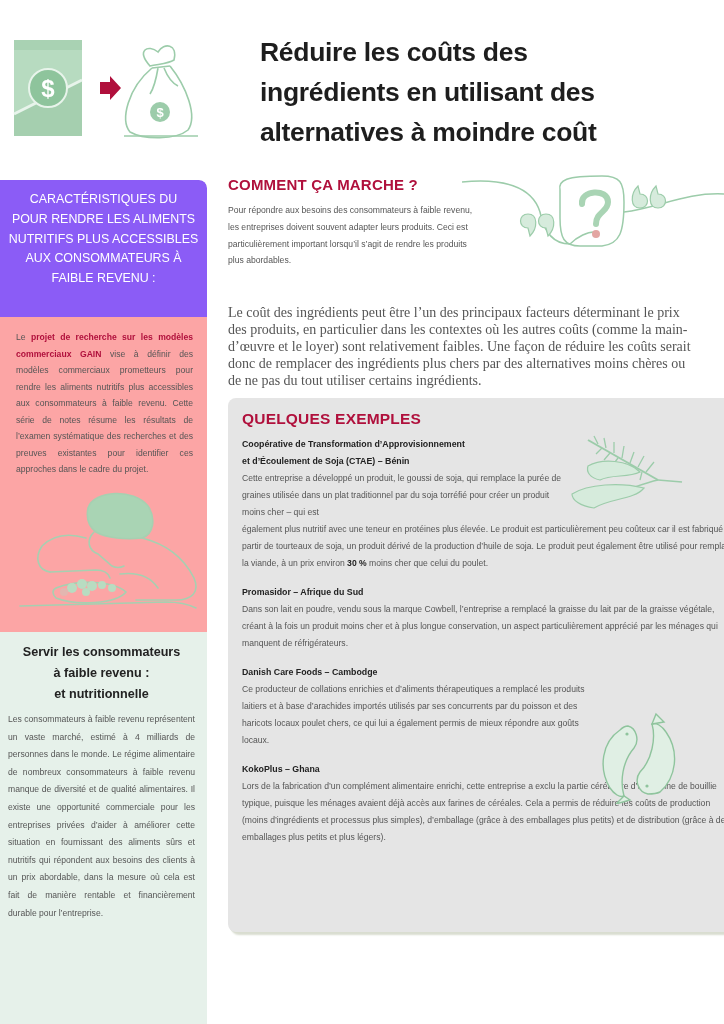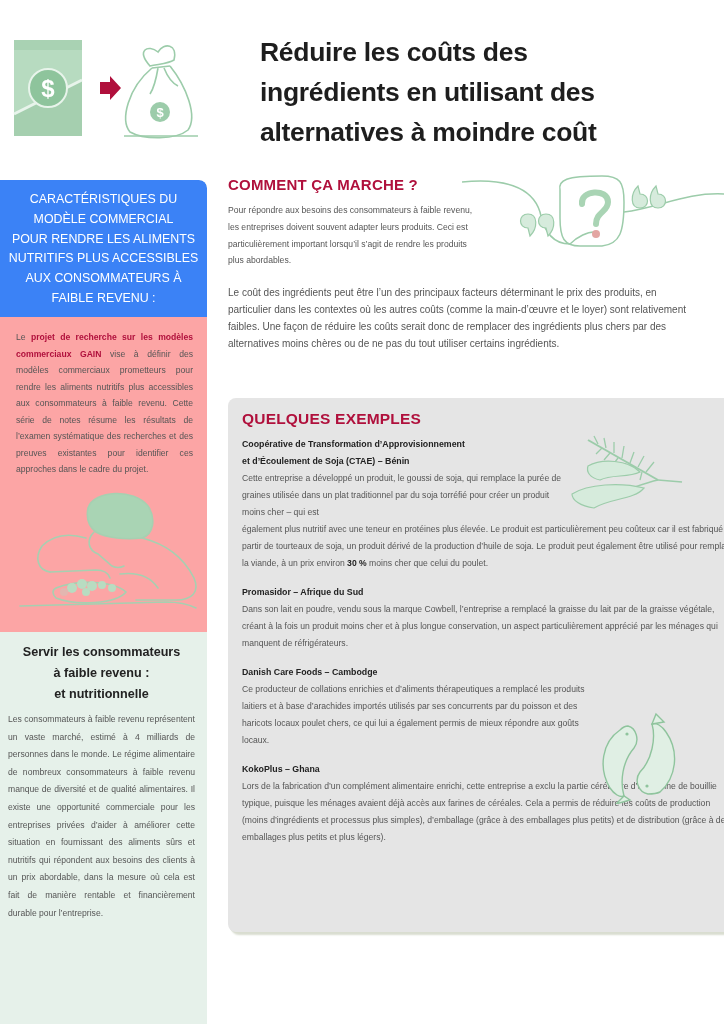--- a/index.html
+++ b/index.html
@@ -15,21 +15,21 @@
     letter-spacing: -0.3px;
     margin-left: 32px;
   }
 
   
   .sidebar {
     position: absolute; left: 0; top: 180px; width: 207px; height: 844px;
     background: #e6f1ea; border-top-right-radius: 8px; overflow: hidden;
   }
   .side-head {
-    background: #3b82f6; color: #fff; text-align: center;
+    background: #8b5cf6; color: #fff; text-align: center;
     font-family: "Liberation Sans", sans-serif; font-size: 12.4px; line-height: 19.8px;
     padding: 10px 8px 8px; height: 137px; border-top-right-radius: 8px;
   }
   .side-head div { white-space: nowrap; }
   .side-intro {
     background: #fca5a5; height: 315px; padding: 12px 14px 0 16px;
     font-family: "Liberation Sans", sans-serif; font-size: 8.6px; line-height: 16.5px;
     color: #555; text-align: justify;
   }
   .side-intro .hl { color: #b0103c; font-weight: bold; }
@@ -51,22 +51,22 @@
     font-family: "Liberation Sans", sans-serif; font-weight: bold; color: #b0103c;
     letter-spacing: 0.2px;
   }
   .how-title { position: absolute; left: 228px; top: 176px; font-size: 15px; }
   .how-p1 {
     position: absolute; left: 228px; top: 202px; width: 246px;
     font-size: 8.6px; line-height: 16.8px; color: #555; font-family: "Liberation Sans", sans-serif;
   }
   .how-deco { position: absolute; left: 462px; top: 172px; width: 262px; height: 90px; }
   .how-p2 {
-    position: absolute; left: 228px; top: 284px; width: 466px;
-    font-size: 10px; line-height: 17px; color: #555; font-family: Liberation Sans, sans-serif;
+    position: absolute; left: 228px; top: 304px; width: 466px;
+    font-size: 14px; line-height: 17px; color: #555; font-family: Liberation Serif, serif;
   }
 
   .examples {
     position: absolute; left: 228px; top: 398px; width: 524px; height: 534px;
     background: #e5e5e5; border-radius: 8px;
     box-shadow: 3px 3px 2px #d9ddd0, 1px 1px 0 #e2e6da;
     padding: 12px 14px 0 14px;
   }
   .ex-title { font-size: 15.5px; margin-bottom: 8px; }
   .ex { font-family: "Liberation Sans", sans-serif; margin-bottom: 12px; }
@@ -103,21 +103,20 @@
 
 <h1 class="main-title">
   <div>Réduire les coûts des</div>
   <div>ingrédients en utilisant des</div>
   <div>alternatives à moindre coût</div>
 </h1>
 
 <aside class="sidebar">
   <div class="side-head">
     <div>CARACTÉRISTIQUES DU</div>
-    <div>MODÈLE COMMERCIAL</div>
     <div>POUR RENDRE LES ALIMENTS</div>
     <div>NUTRITIFS PLUS ACCESSIBLES</div>
     <div>AUX CONSOMMATEURS À</div>
     <div>FAIBLE REVENU :</div>
   </div>
 
   <div class="side-intro">
     <p><span>Le </span><span class="hl">projet de recherche sur les modèles commerciaux GAIN</span><span> vise à définir des modèles commerciaux prometteurs pour rendre les aliments nutritifs plus accessibles aux consommateurs à faible revenu. Cette série de notes résume les résultats de l’examen systématique des recherches et des preuves existantes pour identifier ces approches dans le cadre du projet.</span></p>
 
     <svg class="side-illu" width="190" height="130" viewBox="0 0 190 130">

